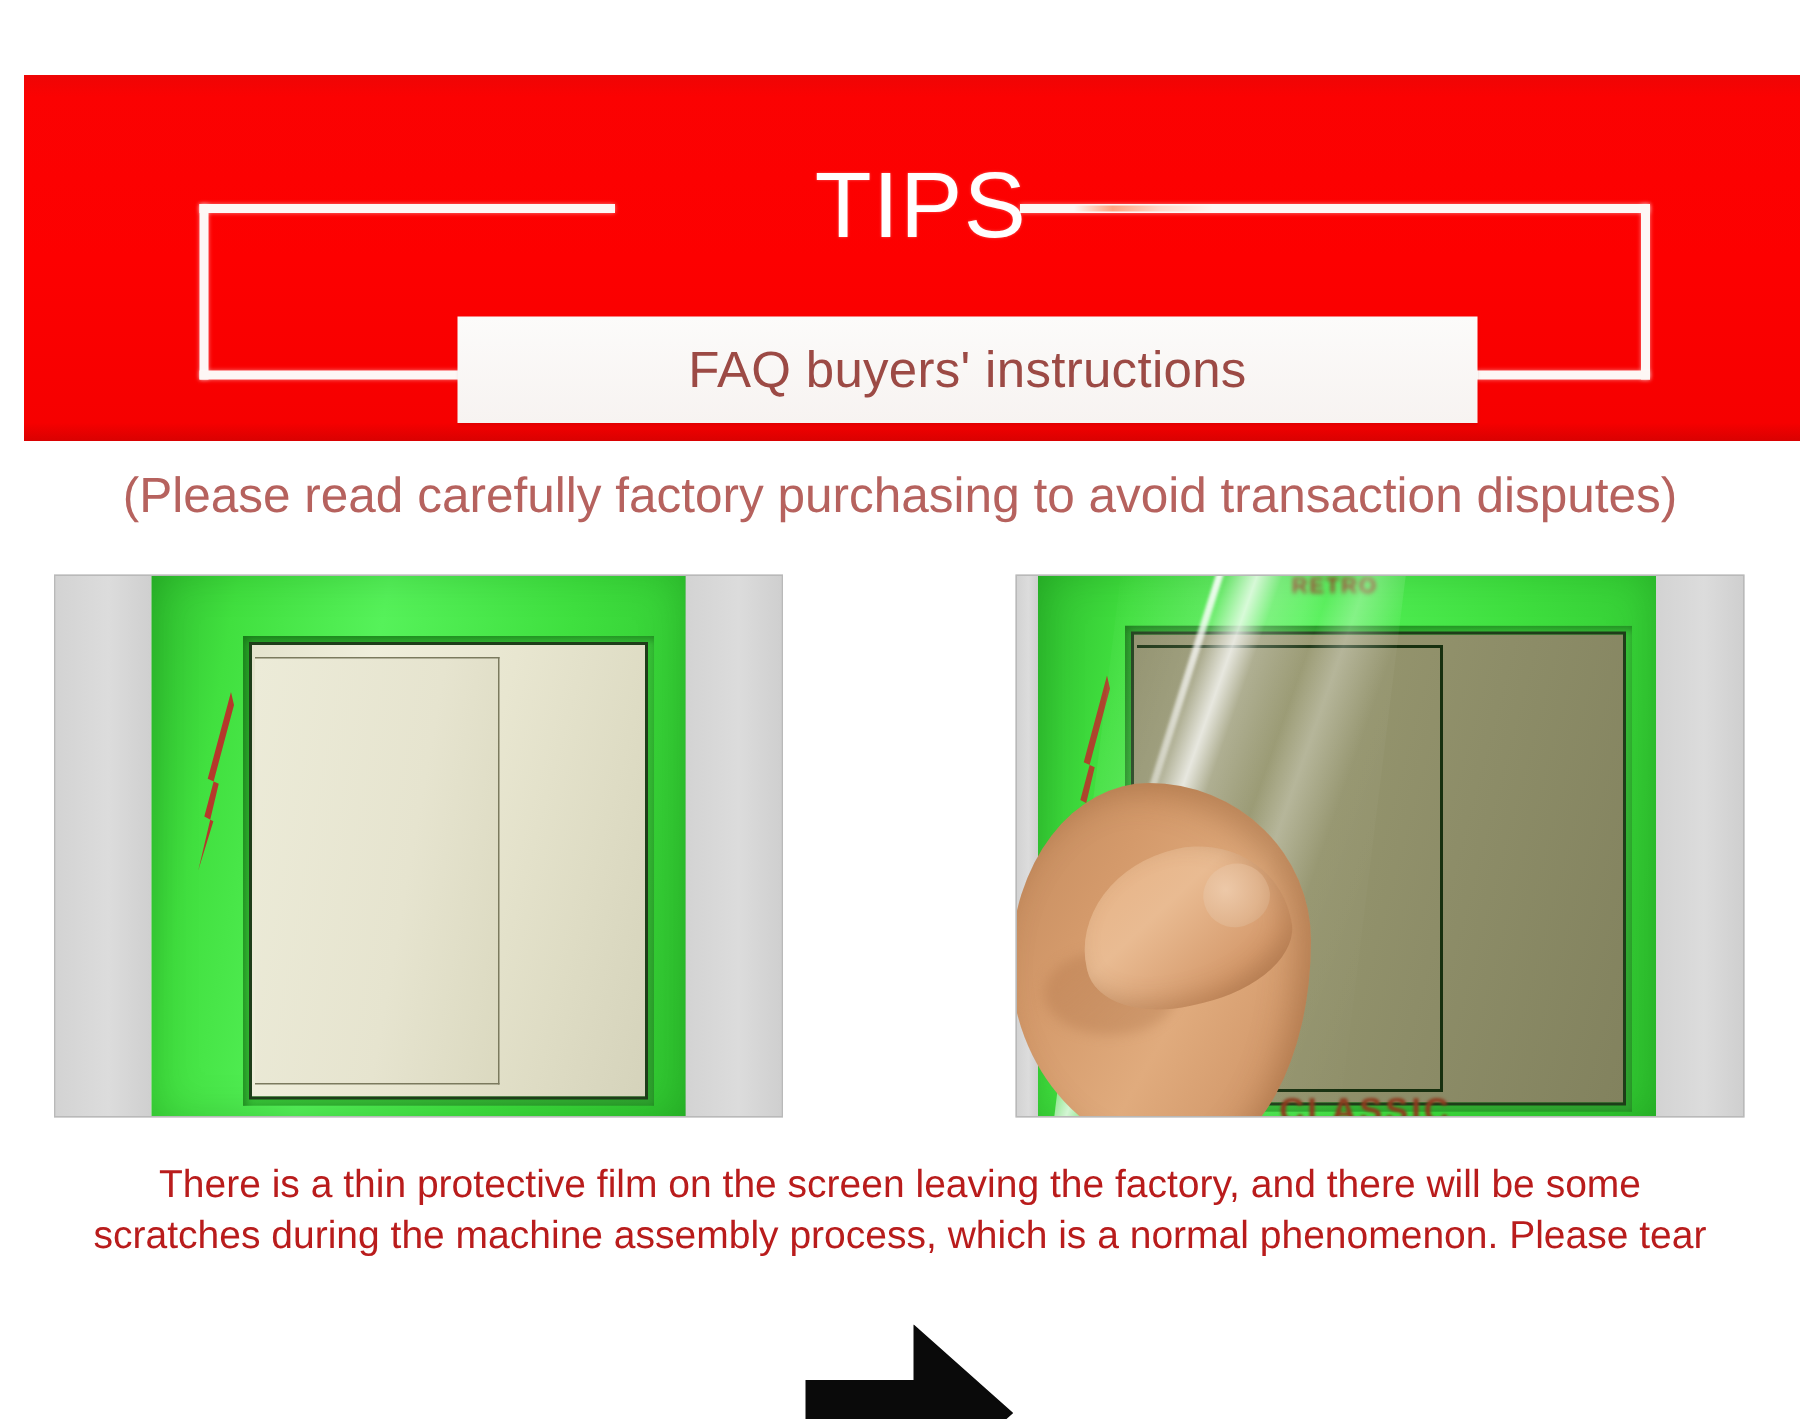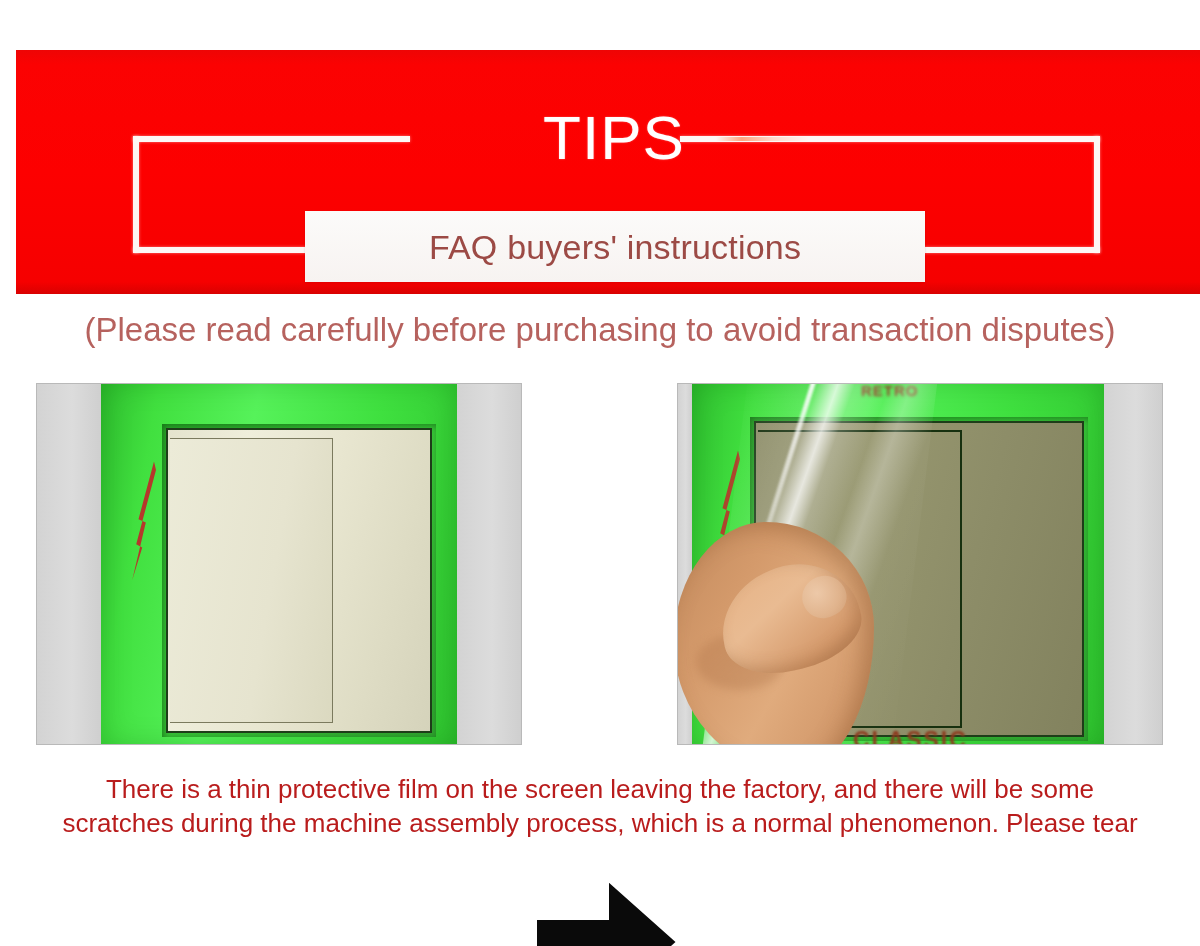--- a/index.html
+++ b/index.html
@@ -63,21 +63,21 @@
     color: #ffffff;
     font-weight: 400;
     text-shadow: 0 0 2px rgba(255,255,255,.35);
     transform: translateX(-2px);
   }
 
   .subtitle-box {
     position: absolute;
     left: 289px;
     top: 161px;
-    width: 620px;
+    width: 680px;
     height: 71px;
     background: #faf7f5;
     background: linear-gradient(180deg, #fcfbfa 0%, #f7f3f1 100%);
     display: flex;
     align-items: center;
     justify-content: center;
     box-shadow: 0 1px 2px rgba(120,0,0,.18);
   }
   .subtitle-box-text {
     font-size: 34px;
@@ -349,21 +349,21 @@
 
   <div class="accent-line"></div>
 
   <div class="tips-title">TIPS</div>
 
   <div class="subtitle-box">
     <div class="subtitle-box-text">FAQ buyers' instructions</div>
   </div>
 </div>
 
-<div class="notice">(Please read carefully before purchasing to avoid transaction disputes)</div>
+<div class="notice">(Please read carefully factory purchasing to avoid transaction disputes)</div>
 
 <div class="figures">
 
   <div class="photo photo-left">
     <div class="band band-l"></div>
     <div class="band band-r"></div>
     <div class="device">
       <div class="bolt bolt-l"></div>
       <div class="bolt bolt-r"></div>
       <div class="bezel">

